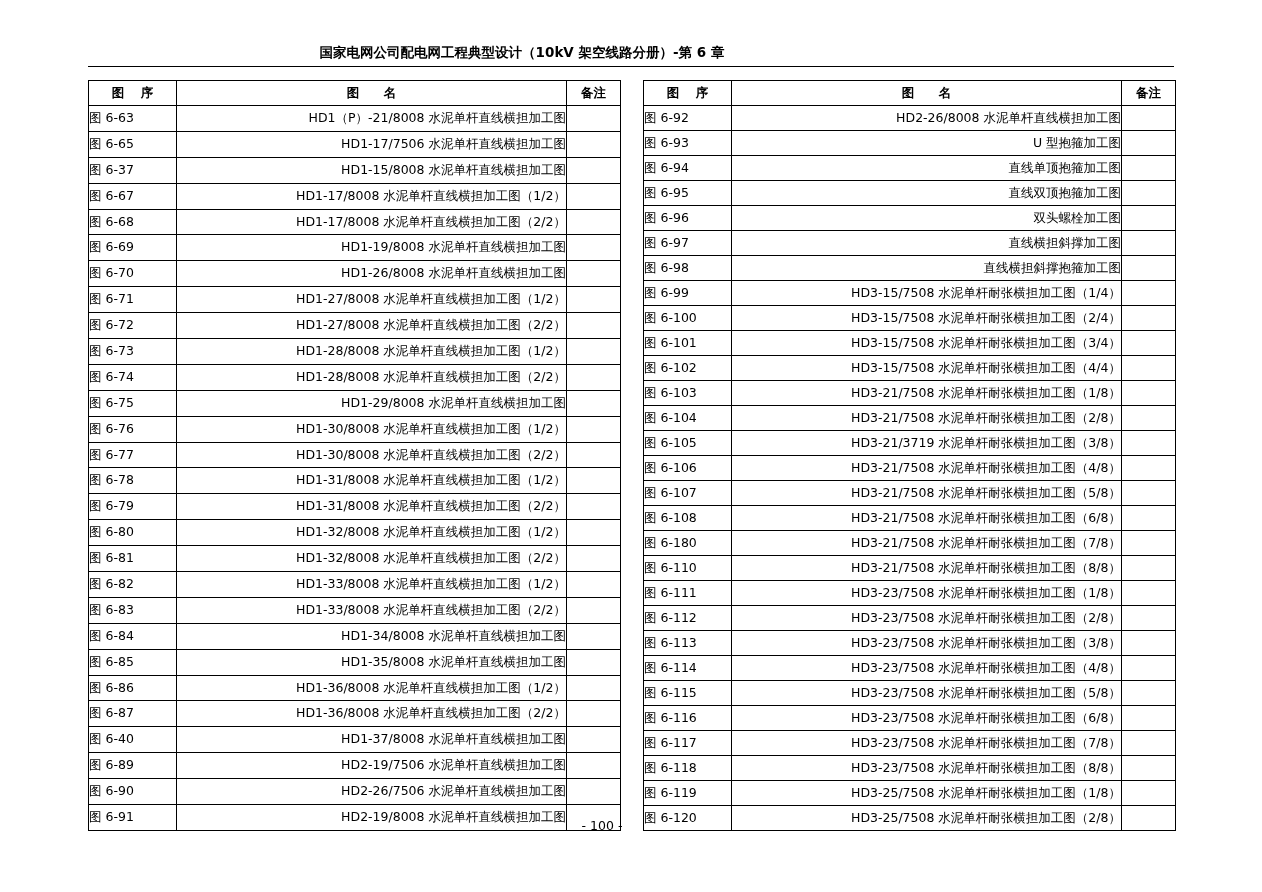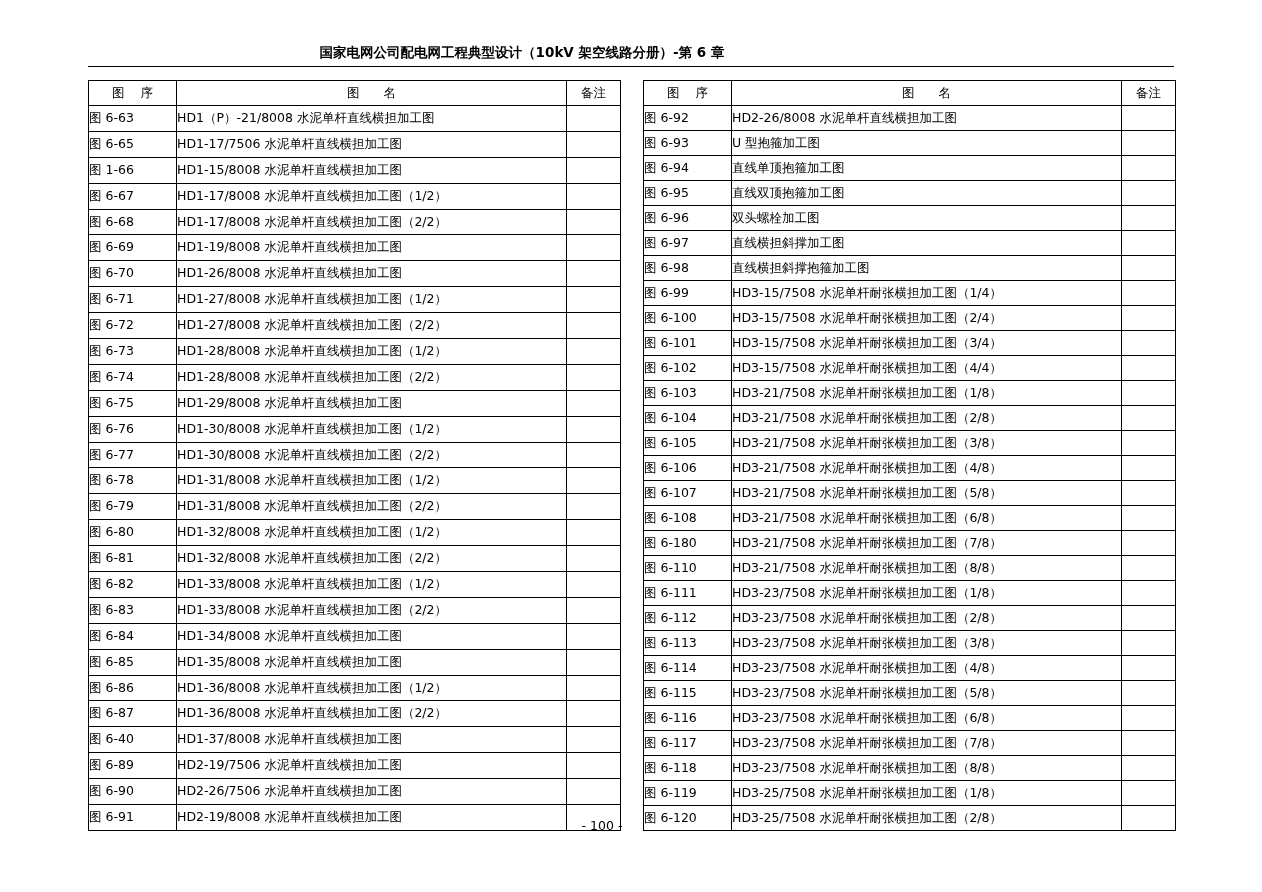--- a/index.html
+++ b/index.html
@@ -60,35 +60,35 @@
   table.idx th, table.idx td {
     border: 0.8px solid #000;
     height: 24px;
     font-size: 12.5px;
     font-family: "DejaVu Sans", sans-serif;
     padding: 0;
     vertical-align: middle;
   }
   table.idx th {
     text-align: center;
-    font-weight: normal;
+    font-weight: bold;
   }
   table.idx th.h-name {
     letter-spacing: 10px;
     text-indent: 10px;
   }
   table.idx th.h-seq {
     letter-spacing: 6px;
     text-indent: 6px;
   }
   td.seq {
     font-size: 12.5px;
   }
   td.name {
-    text-align: left;
+    text-align: right;
     padding-left: 7px;
     font-size: 12.5px;
     white-space: nowrap;
   }
   td.note { text-align: center; }
   .footer {
     position: absolute;
     left: 0;
     top: 818px;
     width: 1204px;
@@ -125,21 +125,21 @@
             <td class="seq">图 6-63</td>
             <td class="name">HD1（P）-21/8008  水泥单杆直线横担加工图</td>
             <td class="note"></td>
           </tr>
           <tr>
             <td class="seq">图 6-65</td>
             <td class="name">HD1-17/7506  水泥单杆直线横担加工图</td>
             <td class="note"></td>
           </tr>
           <tr>
-            <td class="seq">图 1-66</td>
+            <td class="seq">图 6-37</td>
             <td class="name">HD1-15/8008  水泥单杆直线横担加工图</td>
             <td class="note"></td>
           </tr>
           <tr>
             <td class="seq">图 6-67</td>
             <td class="name">HD1-17/8008  水泥单杆直线横担加工图（1/2）</td>
             <td class="note"></td>
           </tr>
           <tr>
             <td class="seq">图 6-68</td>
@@ -338,21 +338,21 @@
             <td class="name">HD3-21/7508  水泥单杆耐张横担加工图（1/8）</td>
             <td class="note"></td>
           </tr>
           <tr>
             <td class="seq">图 6-104</td>
             <td class="name">HD3-21/7508  水泥单杆耐张横担加工图（2/8）</td>
             <td class="note"></td>
           </tr>
           <tr>
             <td class="seq">图 6-105</td>
-            <td class="name">HD3-21/7508  水泥单杆耐张横担加工图（3/8）</td>
+            <td class="name">HD3-21/3719  水泥单杆耐张横担加工图（3/8）</td>
             <td class="note"></td>
           </tr>
           <tr>
             <td class="seq">图 6-106</td>
             <td class="name">HD3-21/7508  水泥单杆耐张横担加工图（4/8）</td>
             <td class="note"></td>
           </tr>
           <tr>
             <td class="seq">图 6-107</td>
             <td class="name">HD3-21/7508  水泥单杆耐张横担加工图（5/8）</td>

